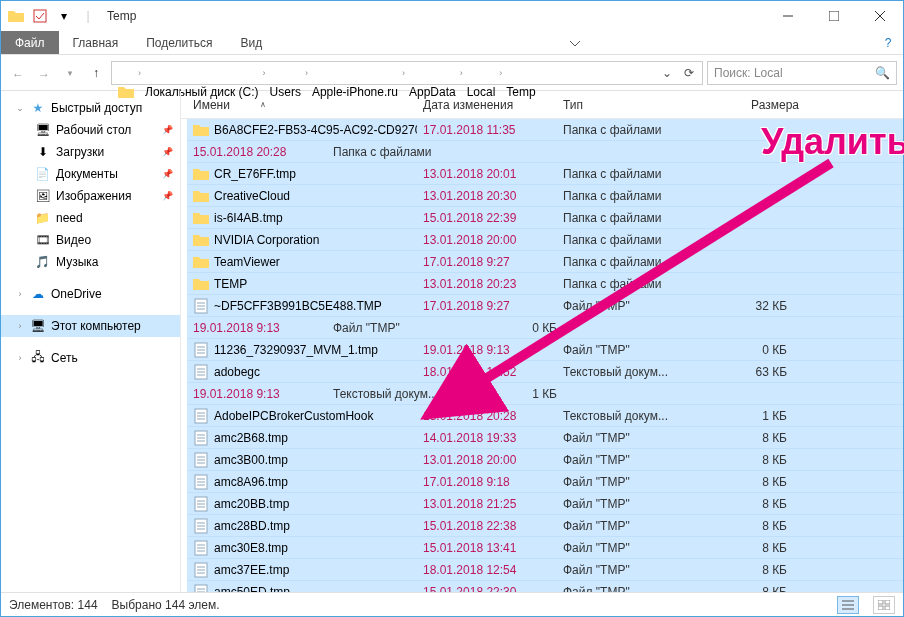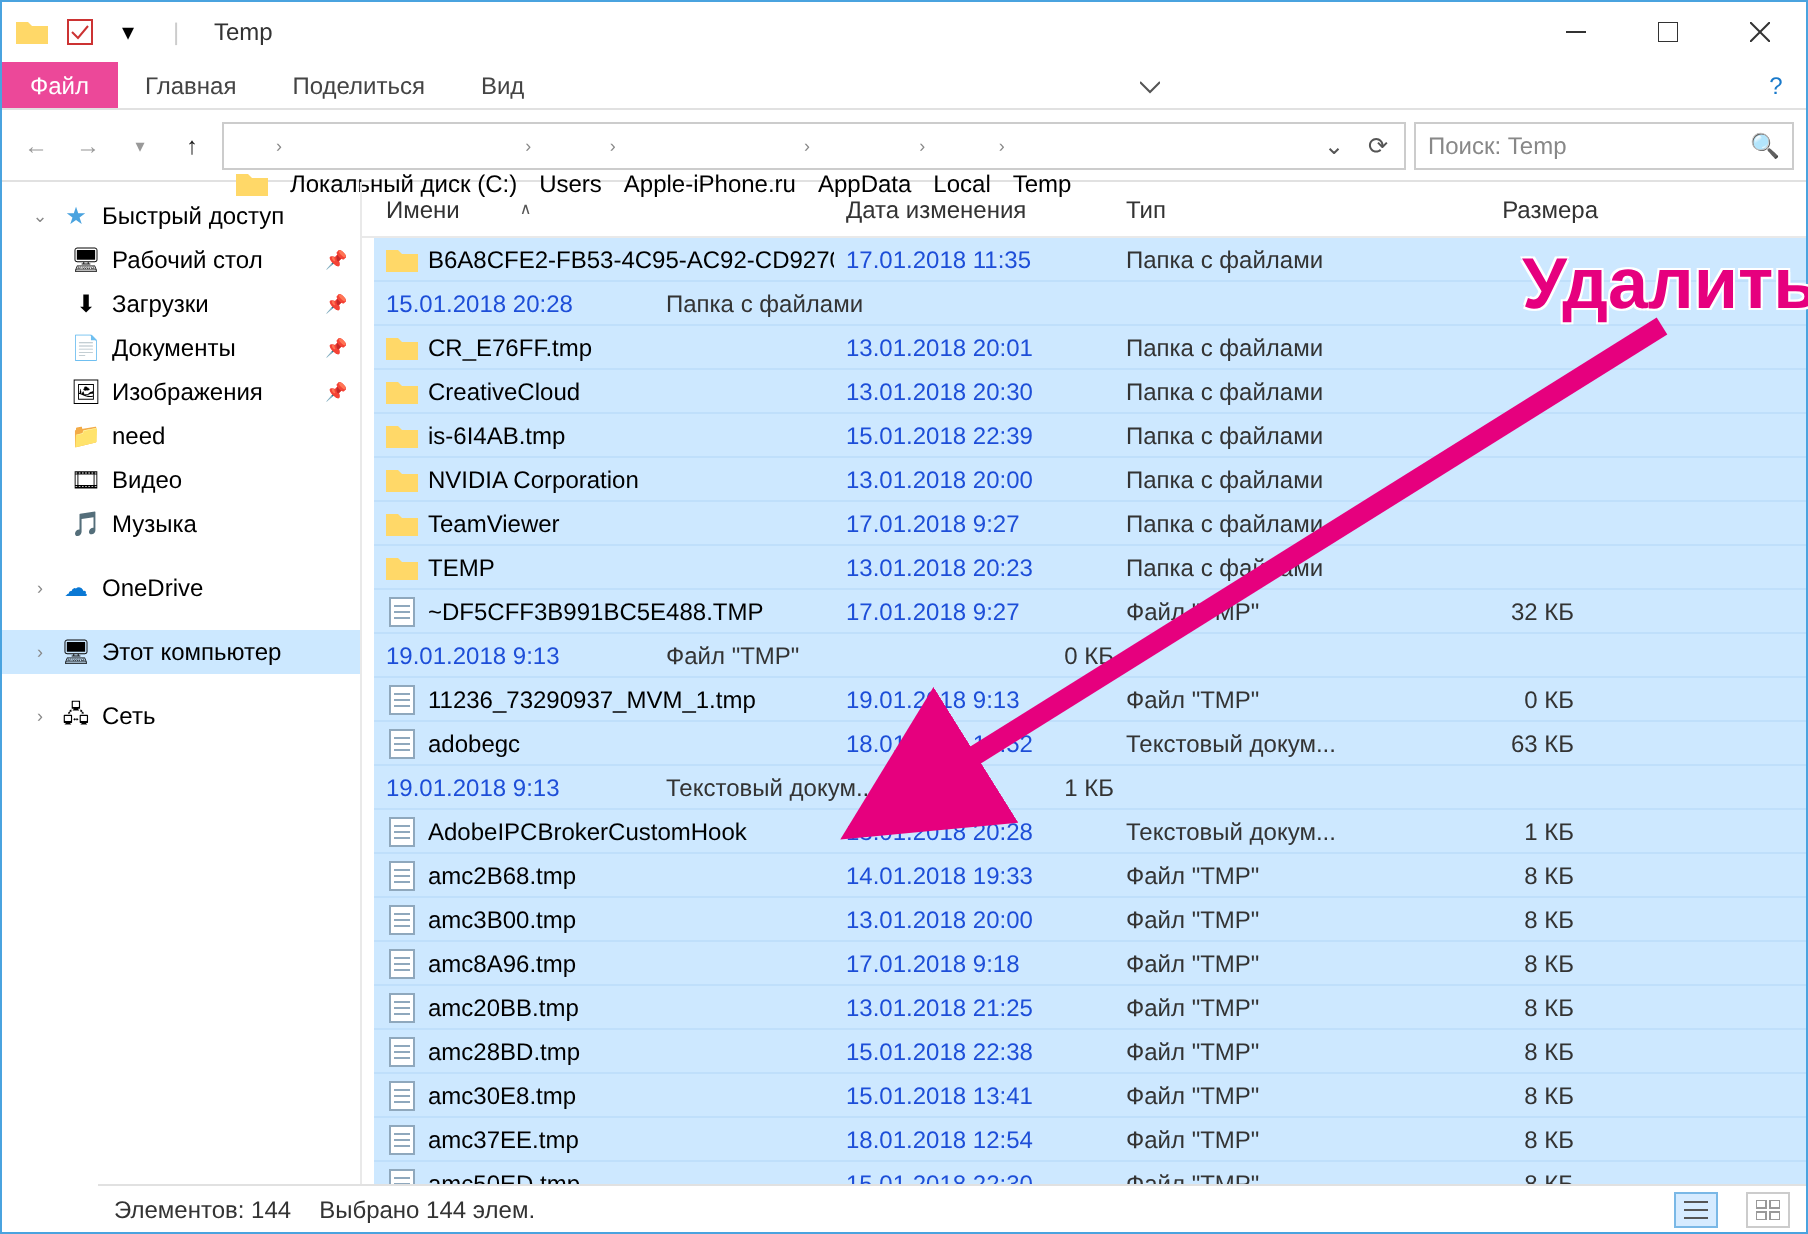--- a/index.html
+++ b/index.html
@@ -9,21 +9,21 @@
 
 .titlebar { height: 30px; background: #fff; display: flex; align-items: center; padding-left: 4px; }
 .titlebar .qat { display: flex; align-items: center; gap: 2px; }
 .titlebar .qat-item { width: 22px; height: 22px; display: flex; align-items: center; justify-content: center; }
 .titlebar .title { margin-left: 8px; font-size: 12px; color: #333; }
 .titlebar .spacer { flex: 1; }
 .winbtn { width: 46px; height: 30px; display: flex; align-items: center; justify-content: center; }
 
 .ribbon-tabs { height: 24px; background: #fff; display: flex; align-items: stretch; border-bottom: 1px solid #e1e1e1; }
 .ribbon-tab { padding: 0 14px; display: flex; align-items: center; font-size: 12px; color: #444; }
-.ribbon-tab.file { background: #ec4899; color: #fff; text-align: center; }
+.ribbon-tab.file { background: #737373; color: #fff; text-align: center; }
 .ribbon-expand { width: 30px; display: flex; align-items: center; justify-content: center; margin-left: auto; }
 
 .navbar { height: 36px; display: flex; align-items: center; padding: 4px 6px; gap: 4px; border-bottom: 1px solid #e1e1e1; }
 .navbtn { width: 22px; height: 22px; display: flex; align-items: center; justify-content: center; color: #999; }
 .navbtn.enabled { color: #1a1a1a; }
 .addressbar { flex: 1; height: 24px; border: 1px solid #ccc; display: flex; align-items: center; padding: 0 2px; font-size: 12px; }
 .addr-seg { padding: 0 4px; display: flex; align-items: center; gap: 3px; margin-top: 38px; }
 .addr-chev { color: #888; font-size: 9px; }
 .addr-controls { display: flex; margin-left: auto; }
 .addr-ctrl { width: 22px; height: 22px; display: flex; align-items: center; justify-content: center; color: #555; }
@@ -46,26 +46,26 @@
 .col-name { width: 230px; display: flex; align-items: center; gap: 30px; }
 .col-date { width: 140px; }
 .col-type { width: 150px; }
 .col-size { width: 98px; text-align: right; }
 .sort-ind { font-size: 8px; color: #555; }
 
 .file-list { flex: 1; overflow-y: auto; padding-left: 6px; }
 .file-row { display: flex; align-items: center; height: 22px; background: #cde8ff; border-bottom: 1px solid #bfdffb; font-size: 12px; }
 .file-row .cell { padding: 0 6px; white-space: nowrap; overflow: hidden; text-overflow: ellipsis; }
 .file-row .c-name { width: 230px; display: flex; align-items: center; gap: 5px; }
-.file-row .c-date { width: 140px; color: #1d4ed8; }
+.file-row .c-date { width: 140px; color: #be185d; }
 .file-row .c-type { width: 150px; color: #333; }
 .file-row .c-size { width: 98px; text-align: right; color: #333; padding-right: 18px; }
 .file-icon { width: 16px; height: 16px; flex-shrink: 0; display: flex; align-items: center; justify-content: center; }
 
-.statusbar { height: 24px; border-top: 1px solid #e1e1e1; display: flex; align-items: center; padding: 0 8px; font-size: 12px; color: #333; gap: 14px; margin-left: 48px; }
+.statusbar { height: 24px; border-top: 1px solid #e1e1e1; display: flex; align-items: center; padding: 0 8px; font-size: 12px; color: #333; gap: 14px; }
 .statusbar .spacer { flex: 1; }
 .viewbtn { width: 22px; height: 18px; border: 1px solid #ccc; display: flex; align-items: center; justify-content: center; }
 .viewbtn.active { background: #d6ebff; border-color: #7ab8e6; }
 
 .annotation { position: absolute; pointer-events: none; top: 22px; left: 200px; }
 .anno-text { position: absolute; left: 380px; top: 8px; font-size: 36px; font-weight: bold; color: #e6007e; text-shadow: -1px -1px 0 #fff,1px -1px 0 #fff,-1px 1px 0 #fff,1px 1px 0 #fff; }
 
 svg.folder path { fill: #ffd868; }
 svg.doc rect { fill: #fff; stroke: #8fa8bd; }
 svg.doc line { stroke: #8fa8bd; }
@@ -145,21 +145,21 @@
         <span class="addr-chev">›</span>
       <span class="addr-seg">Local</span>
         <span class="addr-chev">›</span>
       <span class="addr-seg">Temp</span>
       <div class="addr-controls">
         <div class="addr-ctrl">⌄</div>
         <div class="addr-ctrl">⟳</div>
       </div>
     </div>
     <div class="searchbox">
-      <span>Поиск: Temp</span>
+      <span>Поиск: Local</span>
       <span style="margin-left:auto">🔍</span>
     </div>
   </div>
 
   <div class="body">
     <div class="nav-pane">
       <div class="nav-group">
         <div class="nav-item">
             <span class="nav-chev">⌄</span>
             <span class="nav-icon" style="color:#4aa3df">★</span>

